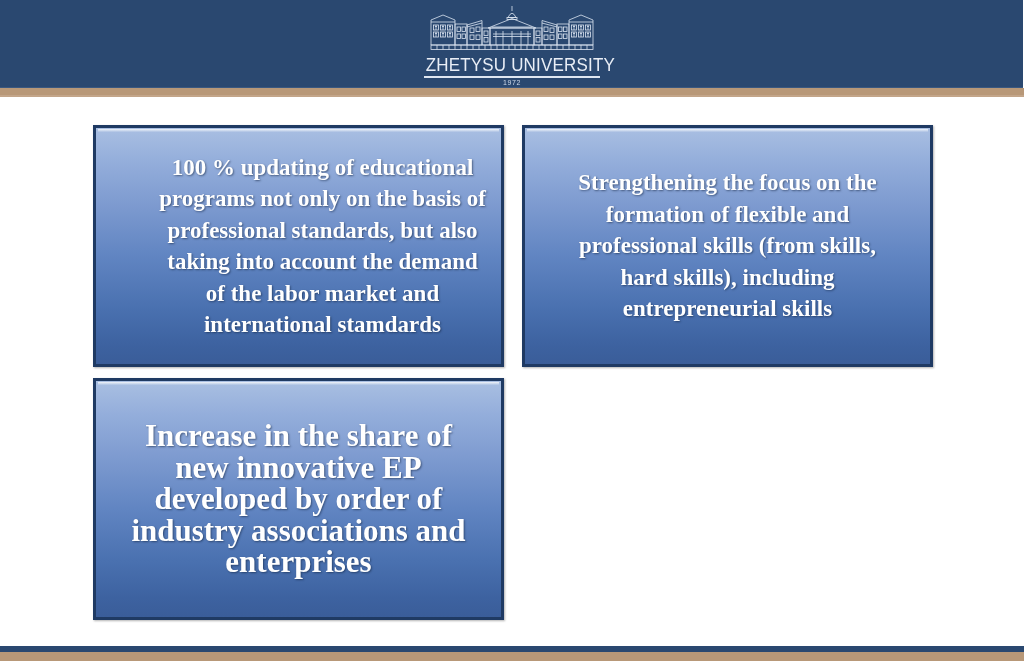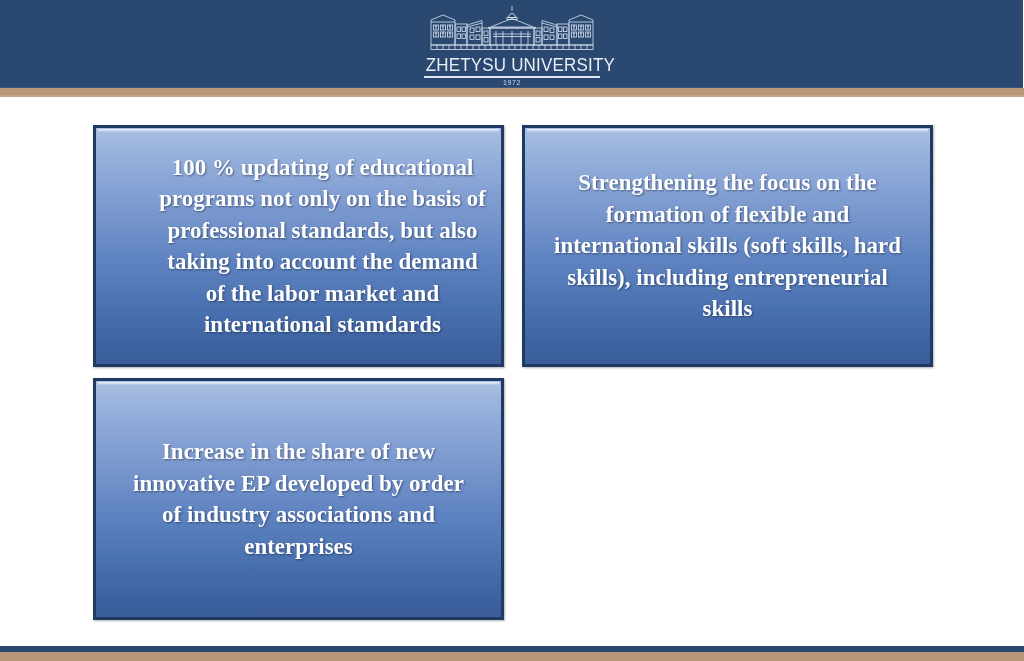--- a/index.html
+++ b/index.html
@@ -153,21 +153,21 @@
     color: #ffffff;
     font-family: "Liberation Serif", serif;
     font-weight: bold;
     font-size: 23px;
     line-height: 31.5px;
     text-shadow: 1px 1px 2px rgba(16, 32, 60, 0.55);
   }
   .card-1 .card-text { font-size: 23px; margin-left: 48px; }
   .card-2 .card-text { font-size: 23px; }
   .card-3 .card-text { font-size: 23px; padding: 0 28px; }
-  .card-4 .card-text { font-size: 23px; padding: 0 25px; }
+  .card-4 .card-text { font-size: 31px; padding: 0 25px; }
 
   
   .footer-line {
     position: absolute;
     left: 0;
     top: 646px;
     width: 1024px;
     height: 6px;
     background: #2a4870;
   }
@@ -324,21 +324,21 @@
 
 <div class="slide-body">
   <div class="card-grid">
 
     <div class="card card-1">
       <span class="card-text">100 % updating of educational programs not only on the basis of professional standards, but  also taking into account the demand of the labor market and international stamdards</span>
     </div>
 
 
     <div class="card card-3">
-      <span class="card-text">Strengthening the focus on the formation of flexible and international skills (soft skills, hard skills), including entrepreneurial skills</span>
+      <span class="card-text">Strengthening the focus on the formation of flexible and professional skills (from skills, hard skills), including entrepreneurial skills</span>
     </div>
 
     <div class="card card-4">
       <span class="card-text">Increase in the share of new innovative EP developed by order of industry associations and enterprises</span>
     </div>
 
   </div>
 </div>
 
 <div class="footer-line"></div>

